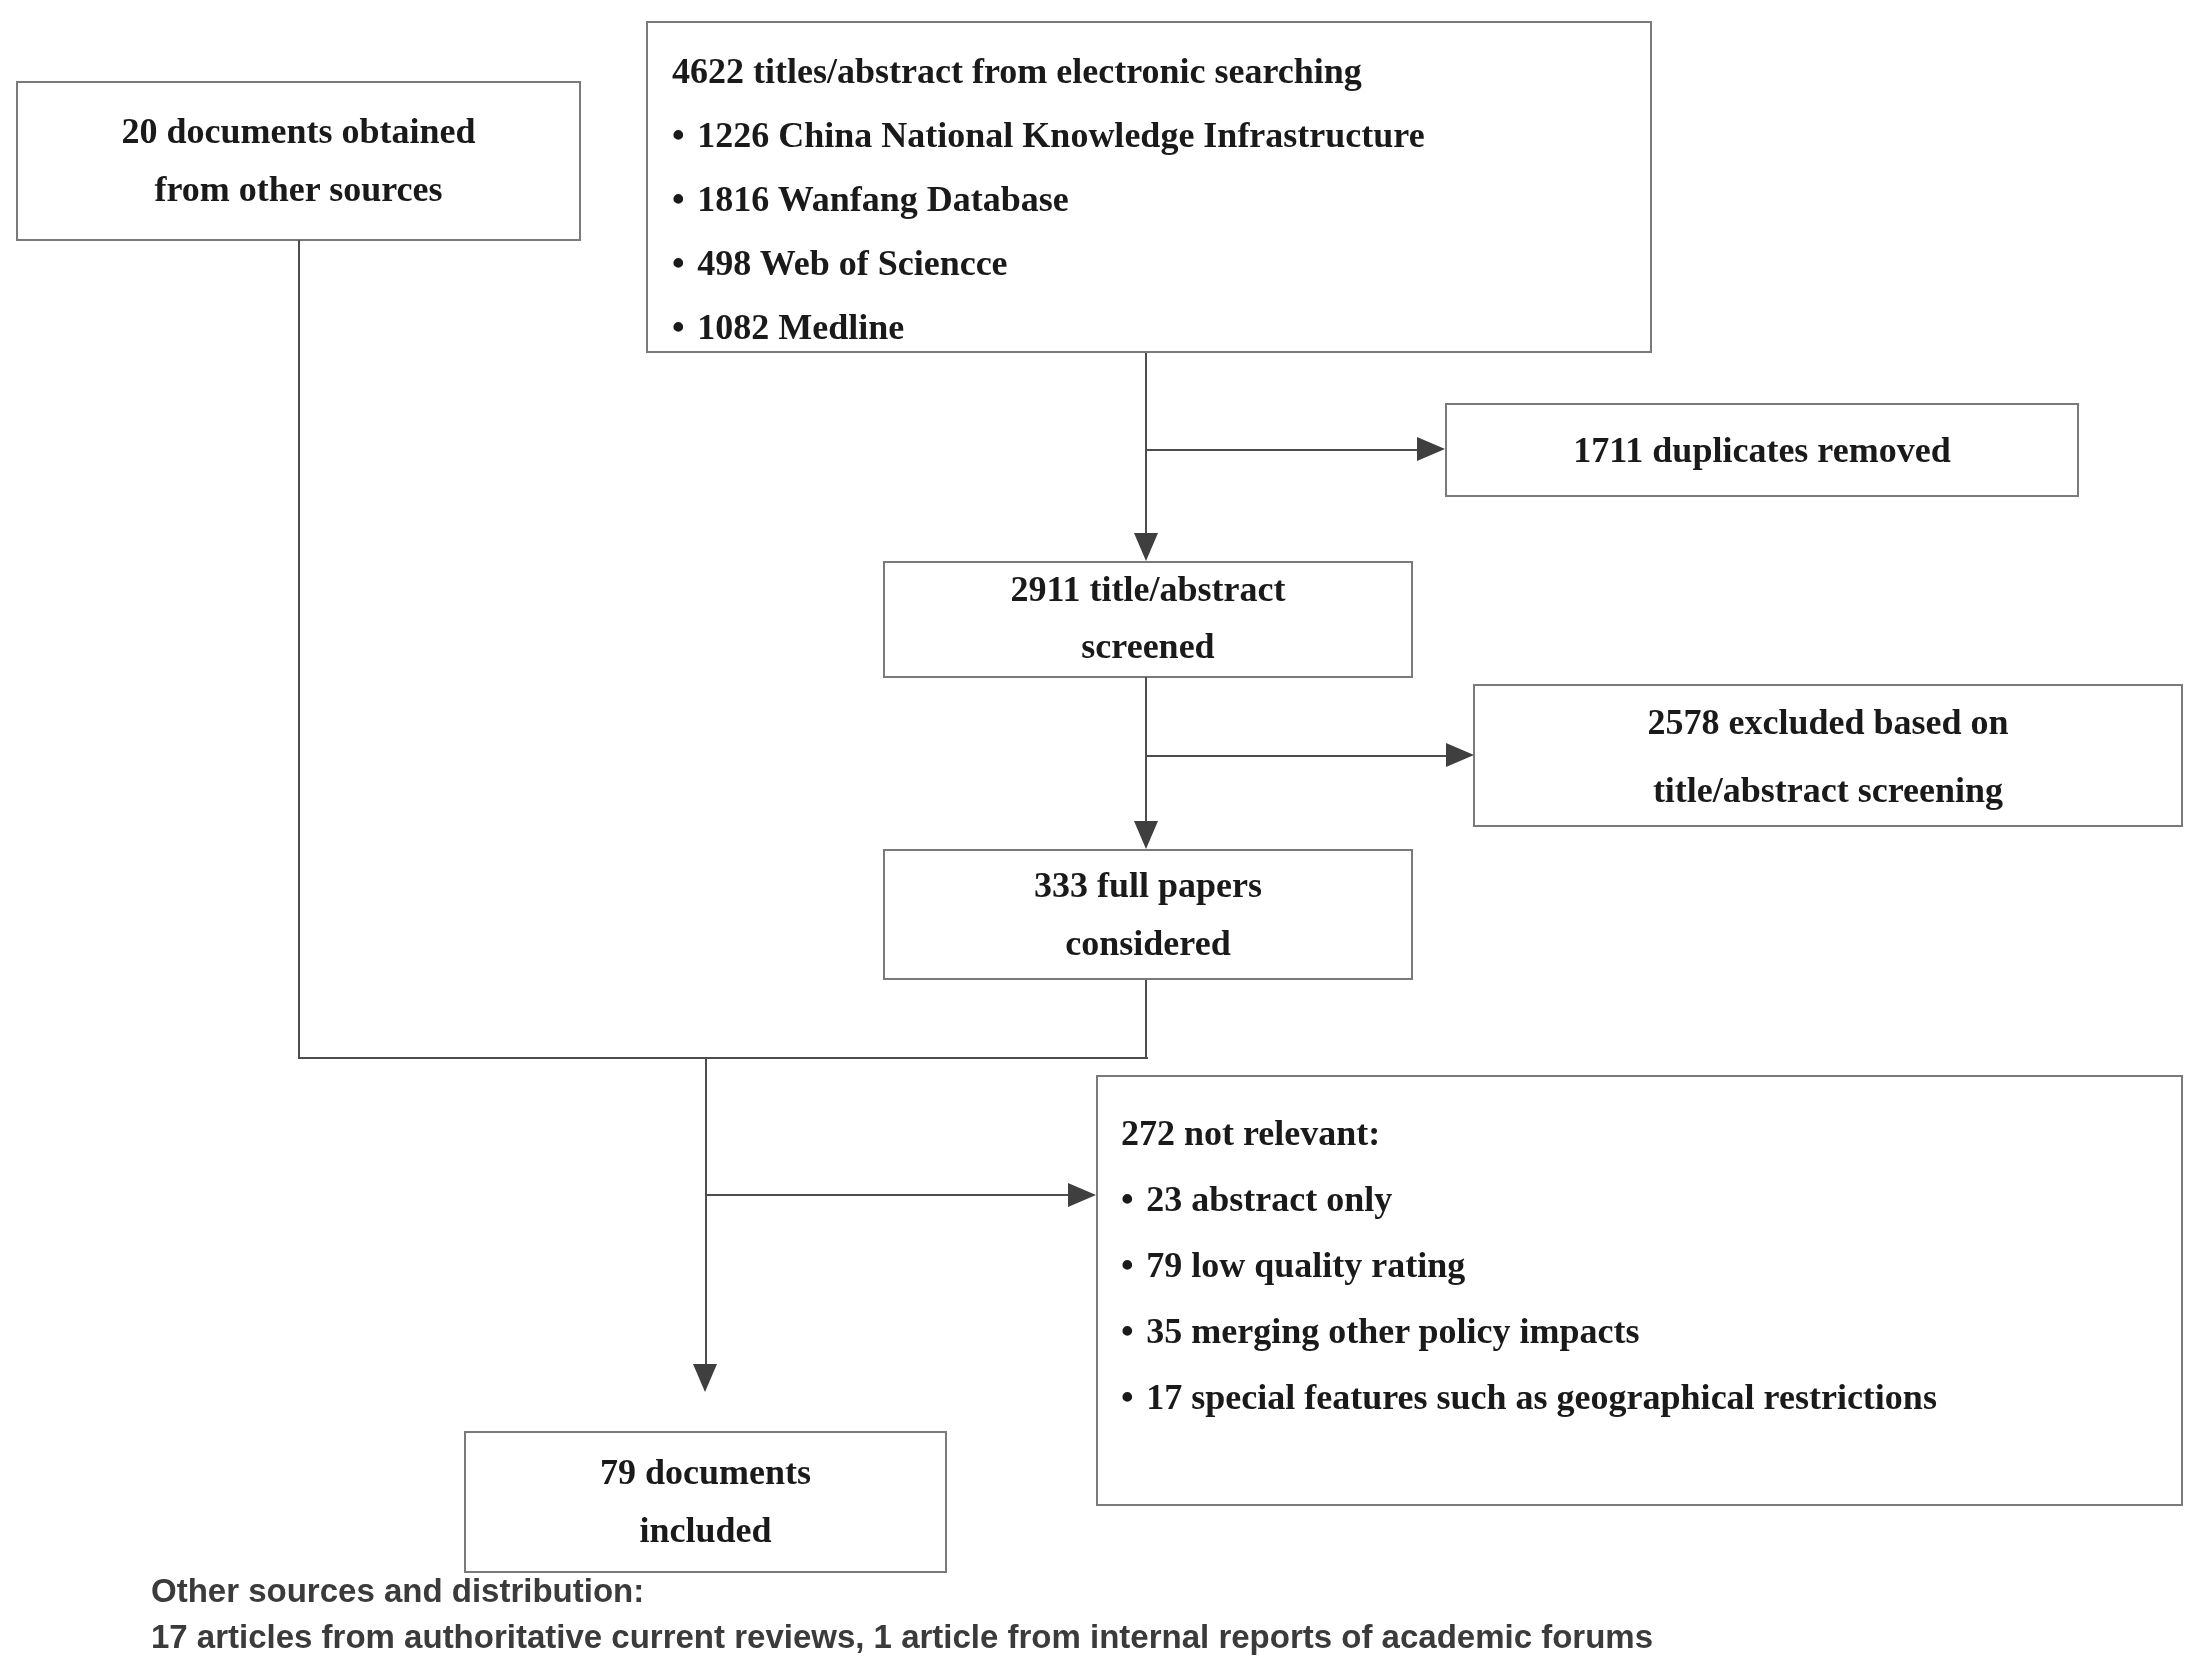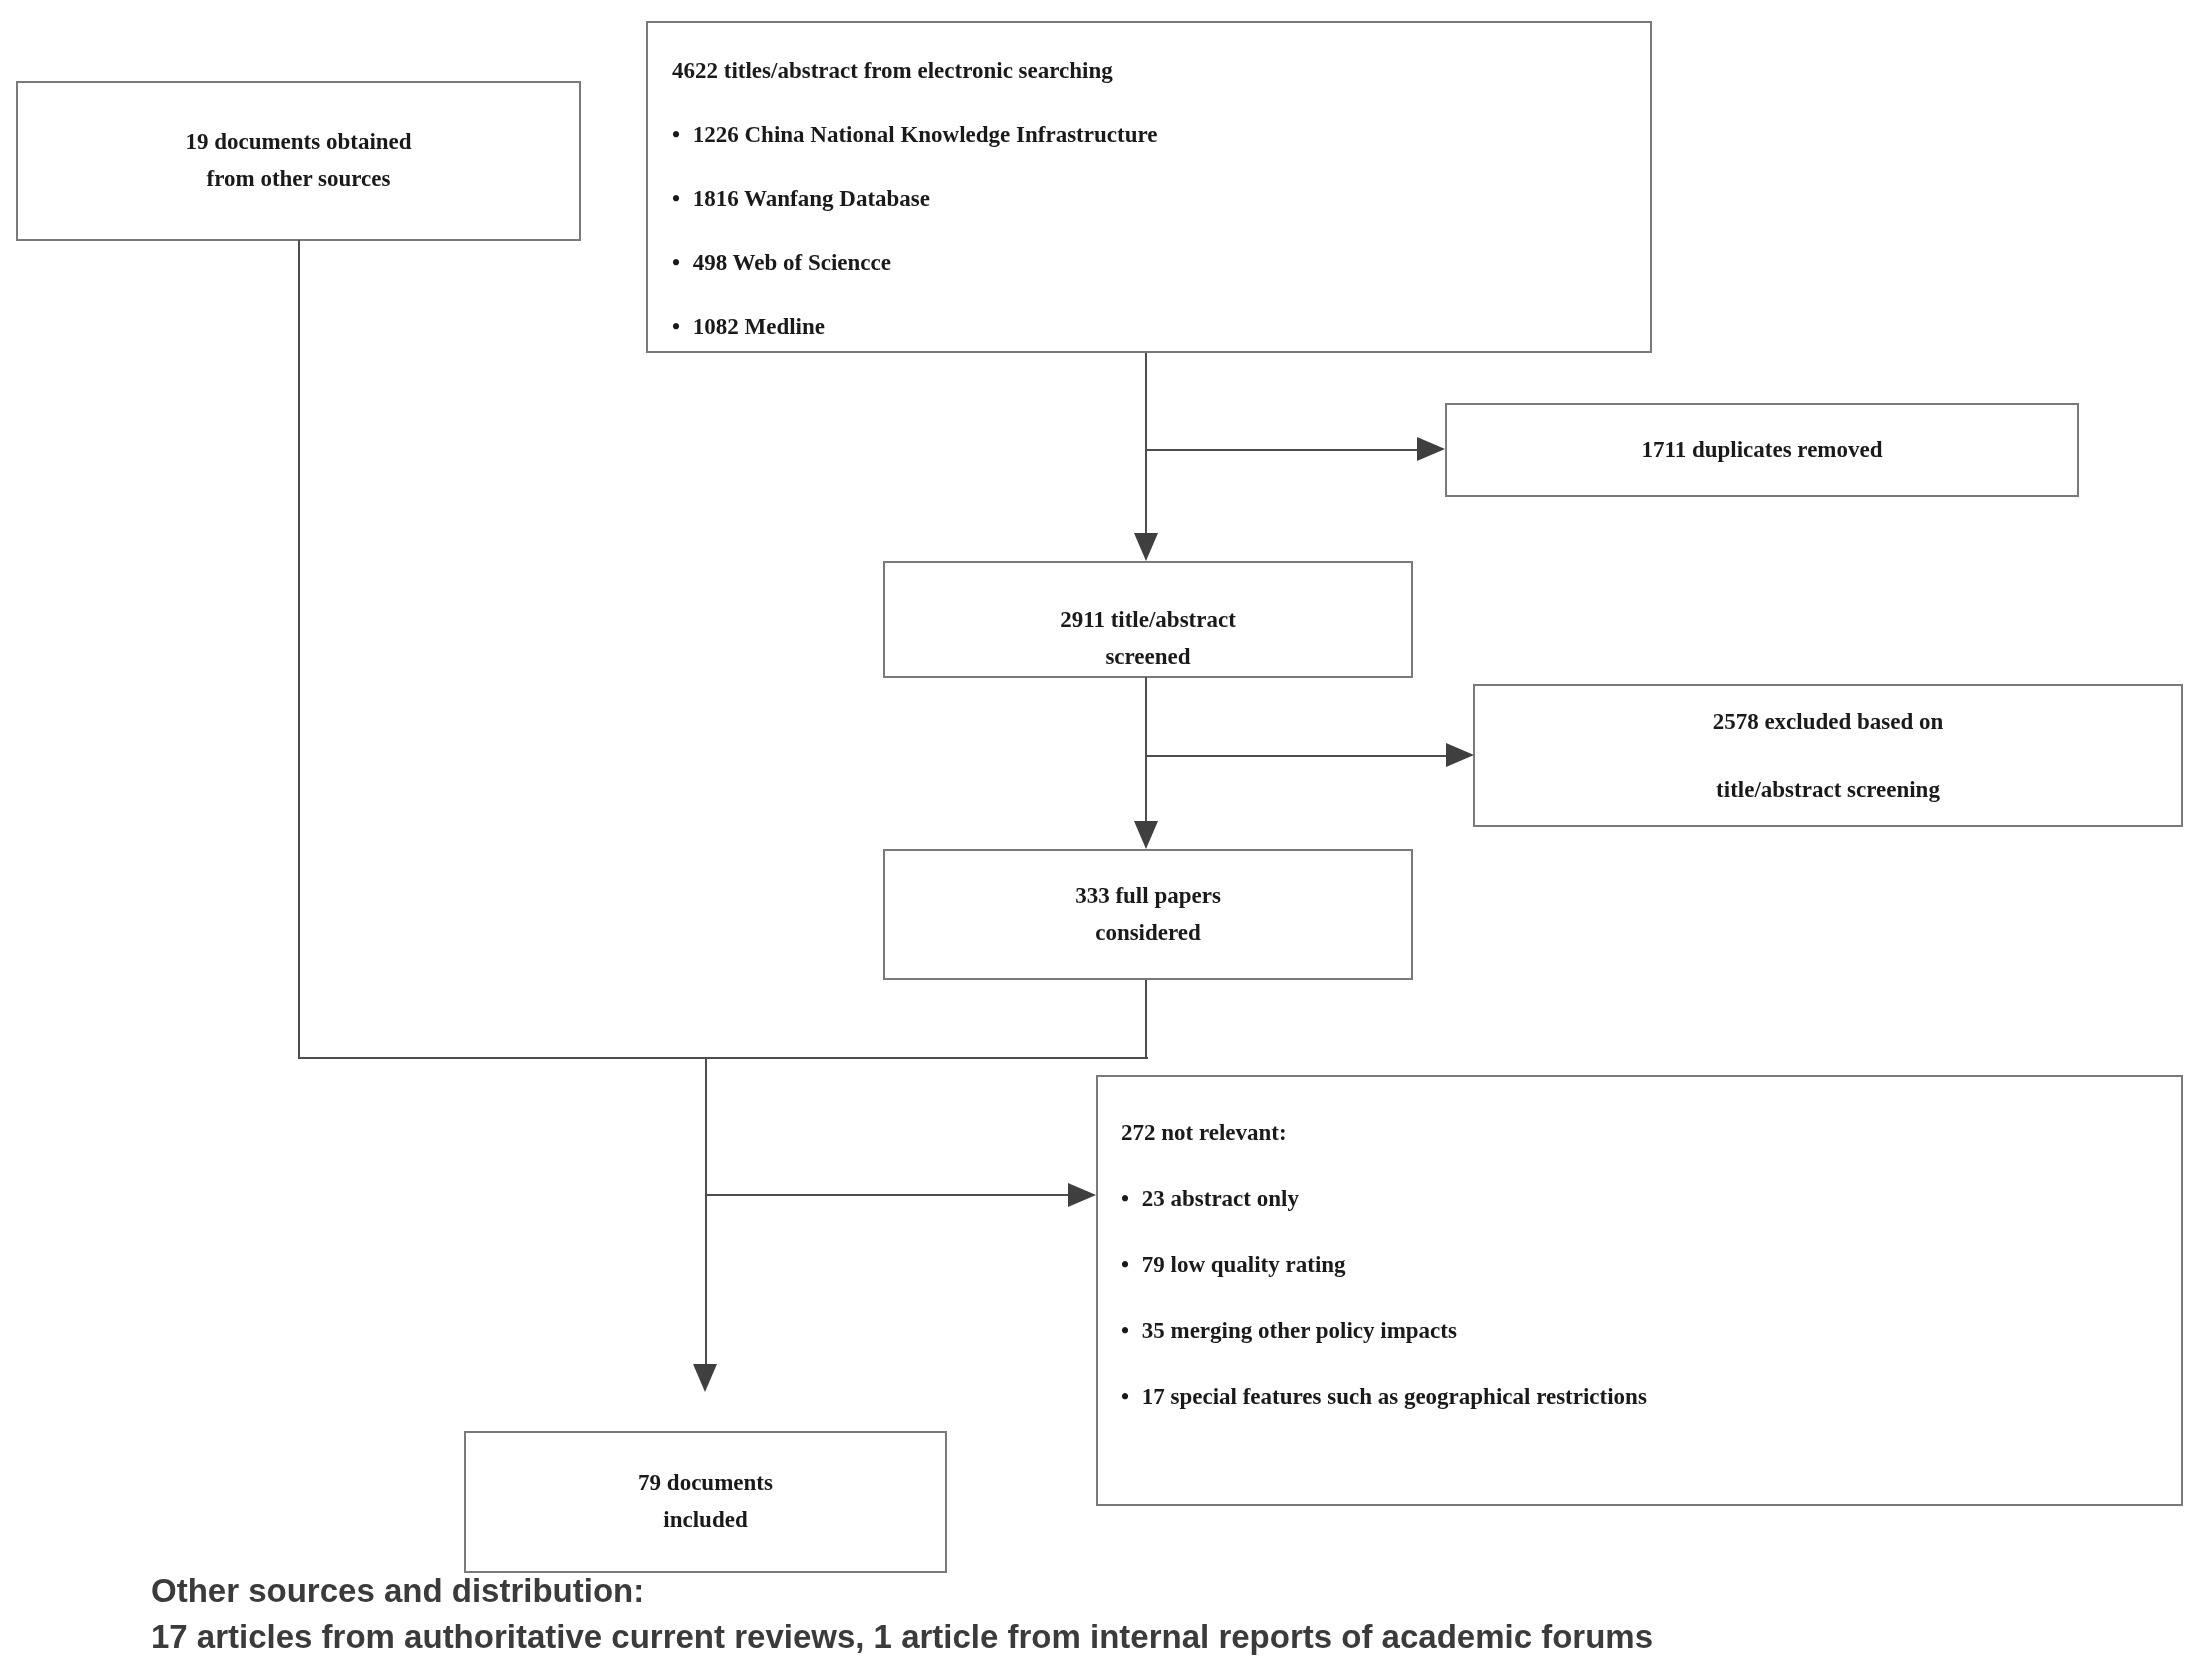--- a/index.html
+++ b/index.html
@@ -10,21 +10,21 @@
     background: #ffffff;
     font-family: "Liberation Serif", "DejaVu Serif", serif;
     color: #1a1a1a;
   }
   .box {
     position: absolute;
     background: #ffffff;
     border: 2.9px solid #7a7a7a;
     box-sizing: border-box;
     font-weight: bold;
-    font-size: 23px;
+    font-size: 36px;
     color: #1a1a1a;
   }
   .center-text { text-align: center; display: flex; flex-direction: column; justify-content: center; }
   .left-text   { text-align: left; }
   .line2 { line-height: 1.6; }
   .bullet-row { white-space: nowrap; }
   .bullet-char { display: inline-block; margin-right: 12.7px; }
   .vline, .hline { position: absolute; background: #4d4d4d; }
   .arrow-down {
     position: absolute; width: 0; height: 0;
@@ -48,21 +48,21 @@
     line-height: 46px;
     color: #3b3b3b;
   }
 </style>
 </head>
 <body>
 
 <div class="canvas">
 
   <div class="box center-text line2" style="left:16px; top:81px; width:565px; height:160px;">
-    <div>19 documents obtained</div>
+    <div>20 documents obtained</div>
     <div>from other sources</div>
   </div>
 
   <div class="box left-text" style="left:646px; top:21.4px; width:1006px; height:332px; padding:16px 11.6px 0 24px; line-height:64px;">
     <div>4622 titles/abstract from electronic searching</div>
     <div class="bullet-row">
       <span class="bullet-char">•</span><span>1226 China National Knowledge Infrastructure</span>
     </div>
     <div class="bullet-row">
       <span class="bullet-char">•</span><span>1816 Wanfang Database</span>

